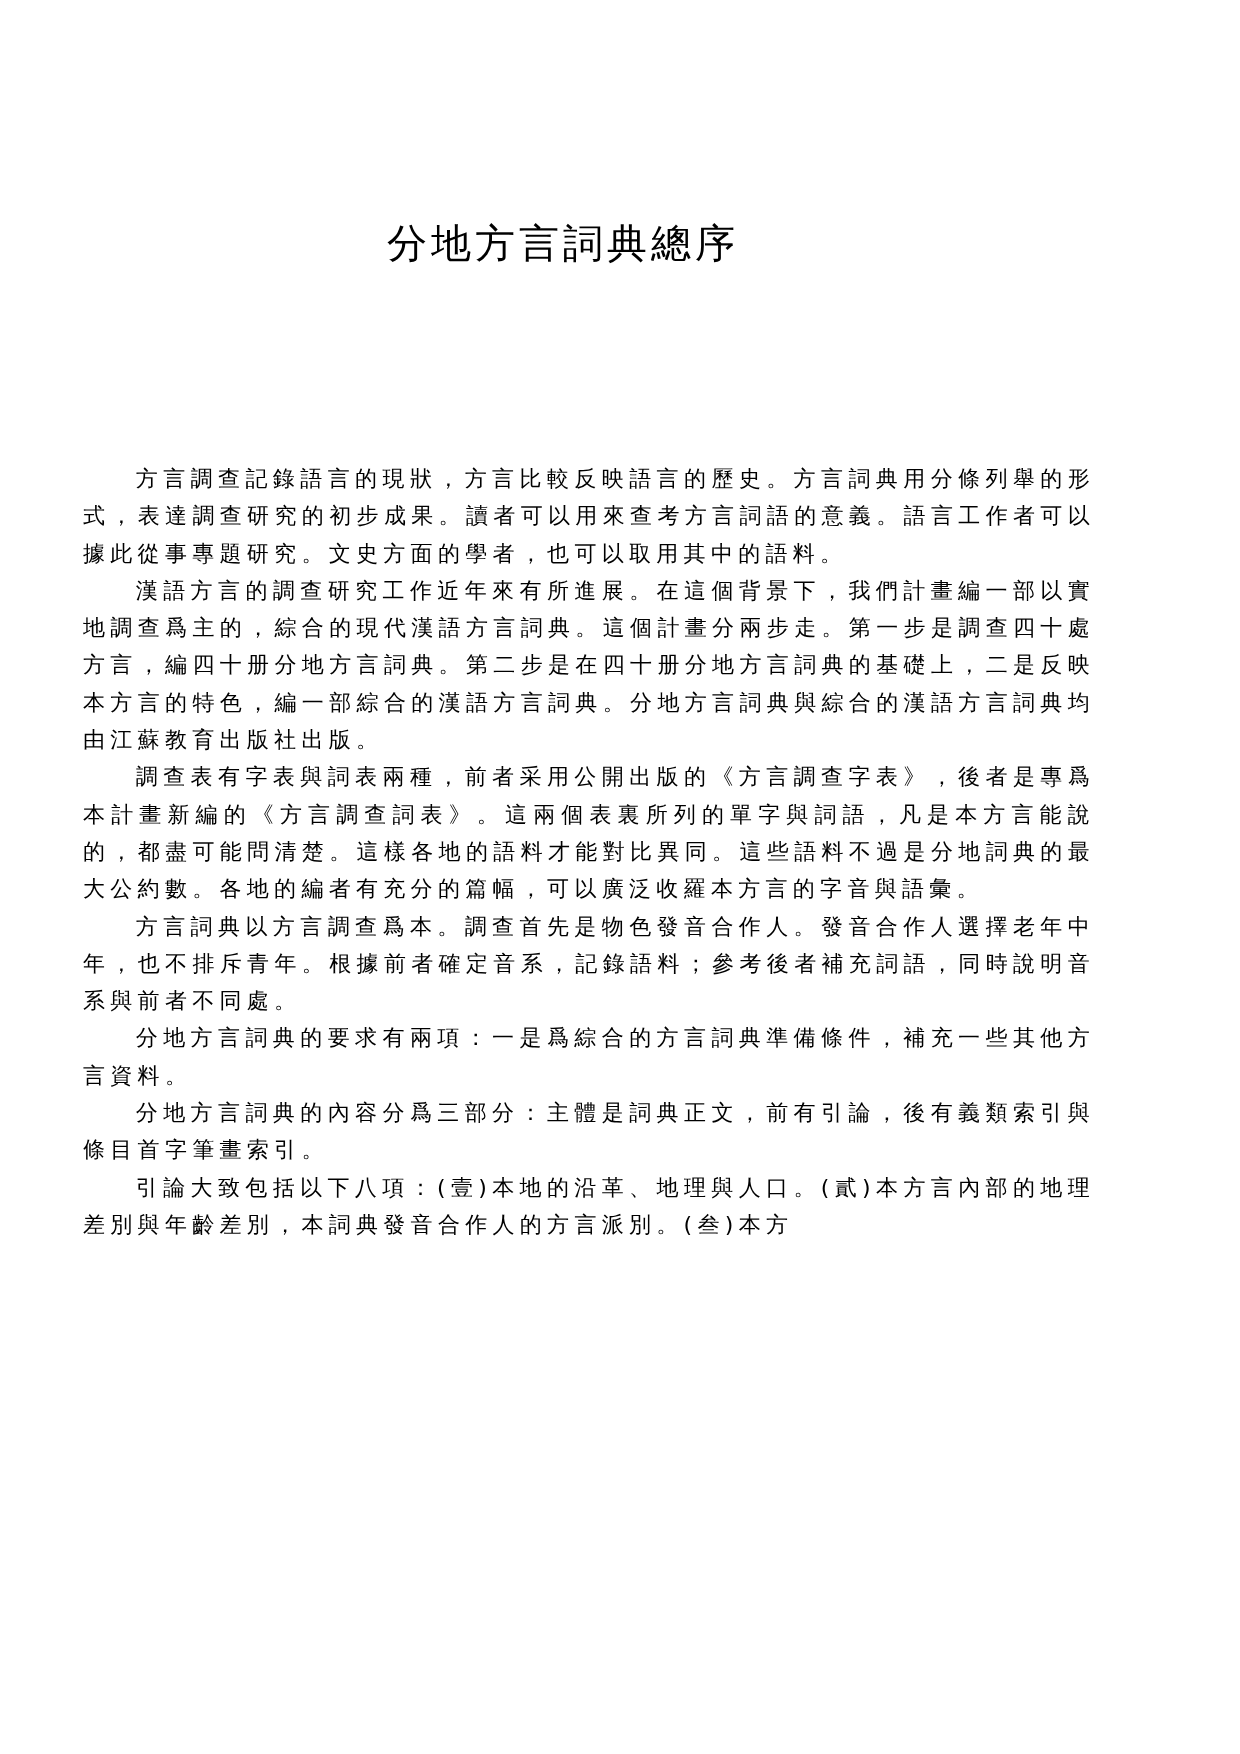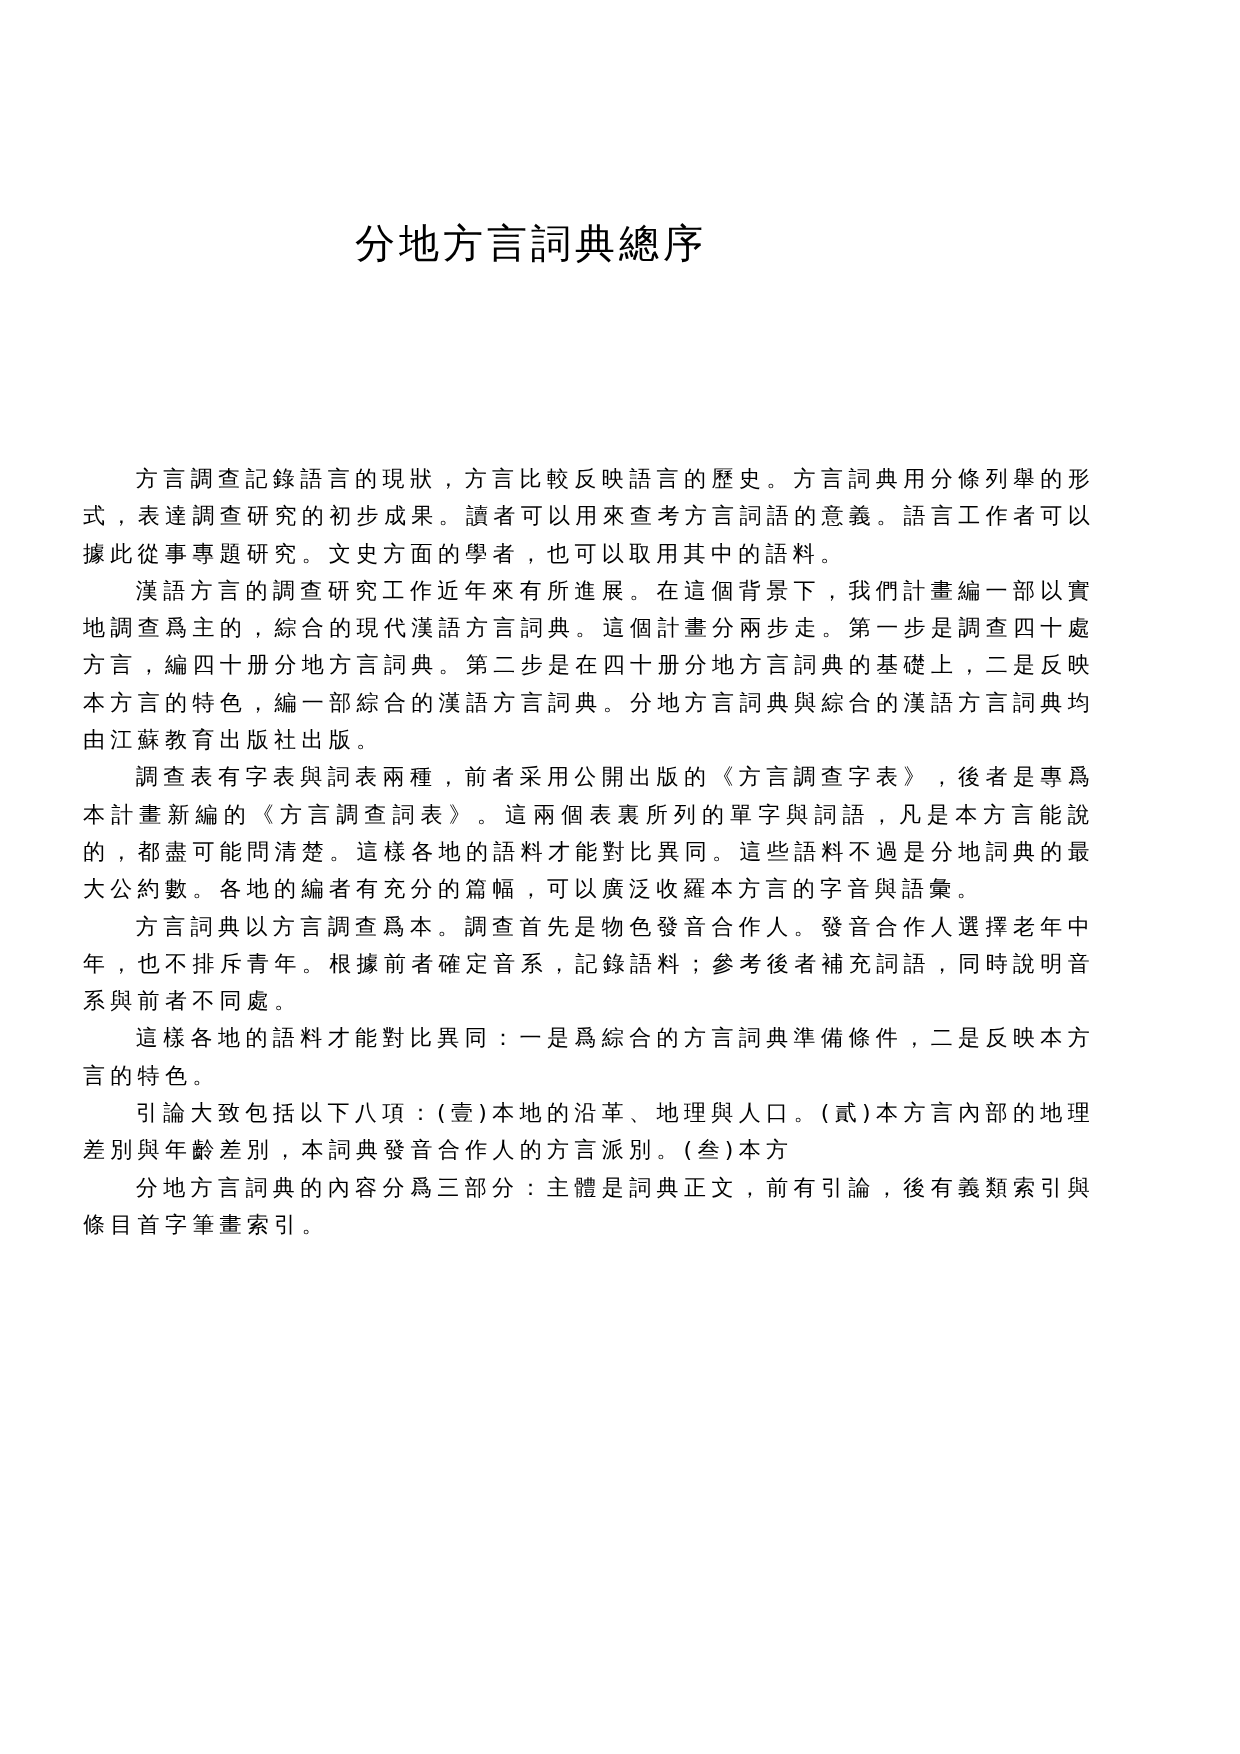--- a/index.html
+++ b/index.html
@@ -26,20 +26,21 @@
       position: absolute;
       top: 218px;
       left: 0;
       width: 1062px;
       text-align: center;
       font-size: 40px;
       line-height: 50px;
       letter-spacing: 4px;
       font-weight: normal;
       margin: 0;
+      padding-left: 32px;
     }
     .author {
       position: absolute;
       top: 378px;
       left: 0;
       width: 1190px;
       text-align: center;
       font-size: 30px;
       line-height: 44px;
       margin: 0;
@@ -78,22 +79,22 @@
 <div class="page">
 
   <h1 class="title">分地方言詞典總序</h1>
 
 
   <div class="body-text">
     <p class="para">方言調查記錄語言的現狀，方言比較反映語言的歷史。方言詞典用分條列舉的形式，表達調查研究的初步成果。讀者可以用來查考方言詞語的意義。語言工作者可以據此從事專題研究。文史方面的學者，也可以取用其中的語料。</p>
     <p class="para">漢語方言的調查研究工作近年來有所進展。在這個背景下，我們計畫編一部以實地調查爲主的，綜合的現代漢語方言詞典。這個計畫分兩步走。第一步是調查四十處方言，編四十册分地方言詞典。第二步是在四十册分地方言詞典的基礎上，二是反映本方言的特色，編一部綜合的漢語方言詞典。分地方言詞典與綜合的漢語方言詞典均由江蘇教育出版社出版。</p>
     <p class="para">調查表有字表與詞表兩種，前者采用公開出版的《方言調查字表》，後者是專爲本計畫新編的《方言調查詞表》。這兩個表裏所列的單字與詞語，凡是本方言能說的，都盡可能問清楚。這樣各地的語料才能對比異同。這些語料不過是分地詞典的最大公約數。各地的編者有充分的篇幅，可以廣泛收羅本方言的字音與語彙。</p>
     <p class="para">方言詞典以方言調查爲本。調查首先是物色發音合作人。發音合作人選擇老年中年，也不排斥青年。根據前者確定音系，記錄語料；參考後者補充詞語，同時說明音系與前者不同處。</p>
-    <p class="para">這樣各地的語料才能對比異同：一是爲綜合的方言詞典準備條件，二是反映本方言的特色。</p>
+    <p class="para">分地方言詞典的要求有兩項：一是爲綜合的方言詞典準備條件，補充一些其他方言資料。</p>
+    <p class="para">分地方言詞典的內容分爲三部分：主體是詞典正文，前有引論，後有義類索引與條目首字筆畫索引。</p>
     <p class="para">引論大致包括以下八項：(壹)本地的沿革、地理與人口。(貳)本方言內部的地理差別與年齡差別，本詞典發音合作人的方言派別。(叁)本方</p>
-    <p class="para">分地方言詞典的內容分爲三部分：主體是詞典正文，前有引論，後有義類索引與條目首字筆畫索引。</p>
   </div>
 
   <div class="footer-right">
     
   </div>
 
 </div>
 
 </body></html>

